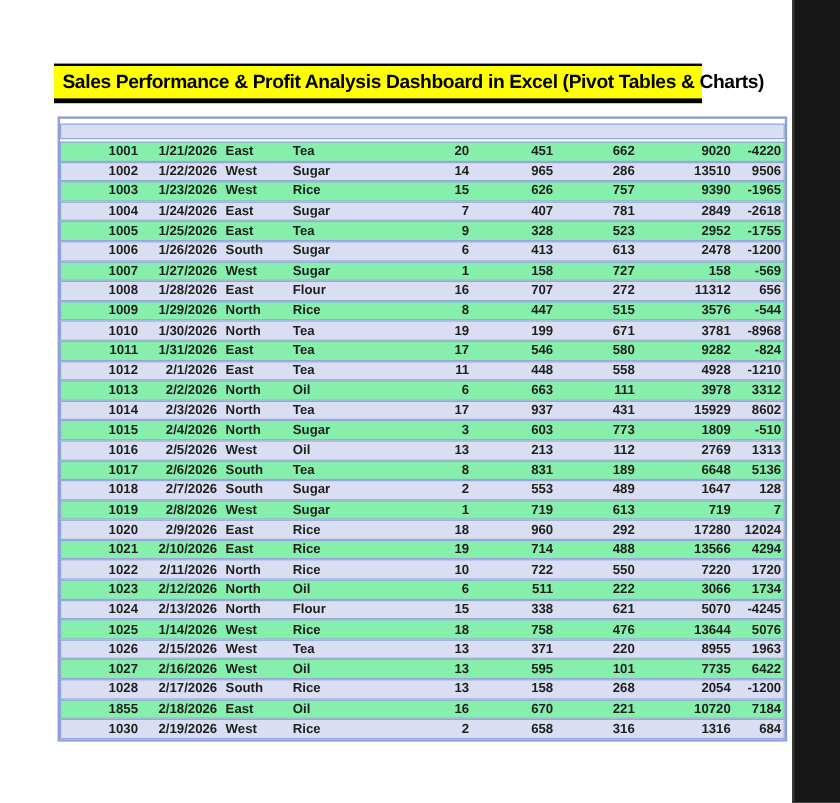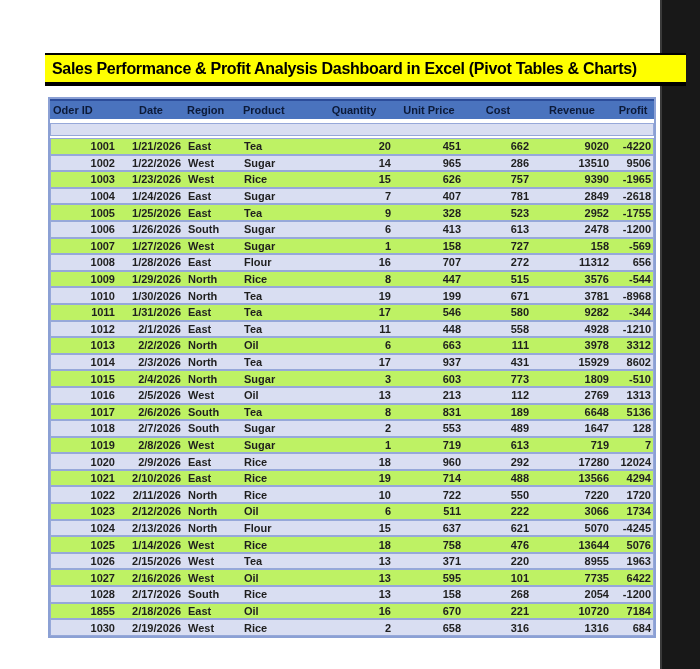--- a/index.html
+++ b/index.html
@@ -8,21 +8,21 @@
     background:#ffffff;
     font-family:"Liberation Sans","DejaVu Sans",sans-serif;
   }
   .letterbox{
     position:absolute;top:0;right:0;width:38px;height:669px;
     background:var(--letterbox,#181818);
     border-left:2px solid #3a3a3a;
     z-index:1;
   }
   .title-bar{
-    position:absolute;left:45px;top:53px;width:641px;height:33px;
+    position:absolute;left:45px;top:53px;width:540px;height:33px;
     box-sizing:border-box;z-index:5;
     background:var(--title-bg,#ffff00);
     border-top:2px solid #000;
     border-bottom:4px solid #000;
     display:flex;align-items:center;
     padding-left:7px;
     font-size:16px;font-weight:700;color:#000;
     letter-spacing:-0.3px;white-space:nowrap;
   }
   .table-wrap{
@@ -53,44 +53,33 @@
   .a-center{justify-content:center;}
   .spacer-row{
     height:13px;margin:4px 0 2px 0;box-sizing:border-box;
     border:1px solid var(--row-border,#96a8d9);
     background:var(--band-bg,#d9def2);
   }
   .row{
     height:16.6px;box-sizing:border-box;
     border:1px solid var(--row-border,#96a8d9);
   }
-  .row.plain{background:#bef264;}
+  .row.plain{background:#86efac;}
   .row.band{background:var(--band-bg,#d9def2);}
 </style>
 </head>
 <body>
 
 <div class="letterbox"></div>
 
 <div class="title-bar">
   <span>Sales Performance &amp; Profit Analysis Dashboard in Excel (Pivot Tables &amp; Charts)</span>
 </div>
 
 <div class="table-wrap">
-  <div class="grid header-row" id="thead">
-      <div class="cell h a-left">Oder ID</div>
-      <div class="cell h a-center">Date</div>
-      <div class="cell h a-left">Region</div>
-      <div class="cell h a-left">Product</div>
-      <div class="cell h a-center">Quantity</div>
-      <div class="cell h a-center">Unit Price</div>
-      <div class="cell h a-center">Cost</div>
-      <div class="cell h a-center">Revenue</div>
-      <div class="cell h a-center">Profit</div>
-    </div>
   <div class="spacer-row"></div>
   <div id="tbody">
       <div class="grid row plain">
         <div class="cell a-right">1001</div>
         <div class="cell a-right">1/21/2026</div>
         <div class="cell a-left">East</div>
         <div class="cell a-left">Tea</div>
         <div class="cell a-right">20</div>
         <div class="cell a-right">451</div>
         <div class="cell a-right">662</div>
@@ -198,21 +187,21 @@
       </div>
       <div class="grid row plain">
         <div class="cell a-right">1011</div>
         <div class="cell a-right">1/31/2026</div>
         <div class="cell a-left">East</div>
         <div class="cell a-left">Tea</div>
         <div class="cell a-right">17</div>
         <div class="cell a-right">546</div>
         <div class="cell a-right">580</div>
         <div class="cell a-right">9282</div>
-        <div class="cell a-right">-344</div>
+        <div class="cell a-right">-824</div>
       </div>
       <div class="grid row band">
         <div class="cell a-right">1012</div>
         <div class="cell a-right">2/1/2026</div>
         <div class="cell a-left">East</div>
         <div class="cell a-left">Tea</div>
         <div class="cell a-right">11</div>
         <div class="cell a-right">448</div>
         <div class="cell a-right">558</div>
         <div class="cell a-right">4928</div>
@@ -338,21 +327,21 @@
         <div class="cell a-right">222</div>
         <div class="cell a-right">3066</div>
         <div class="cell a-right">1734</div>
       </div>
       <div class="grid row band">
         <div class="cell a-right">1024</div>
         <div class="cell a-right">2/13/2026</div>
         <div class="cell a-left">North</div>
         <div class="cell a-left">Flour</div>
         <div class="cell a-right">15</div>
-        <div class="cell a-right">637</div>
+        <div class="cell a-right">338</div>
         <div class="cell a-right">621</div>
         <div class="cell a-right">5070</div>
         <div class="cell a-right">-4245</div>
       </div>
       <div class="grid row plain">
         <div class="cell a-right">1025</div>
         <div class="cell a-right">1/14/2026</div>
         <div class="cell a-left">West</div>
         <div class="cell a-left">Rice</div>
         <div class="cell a-right">18</div>

